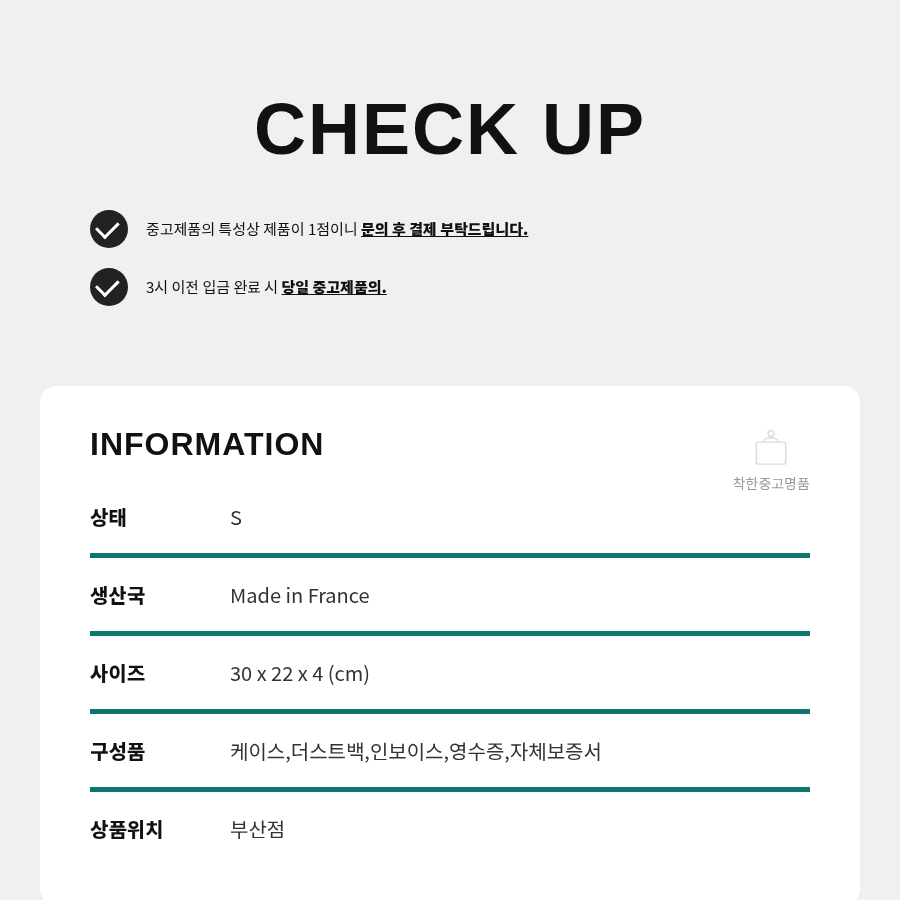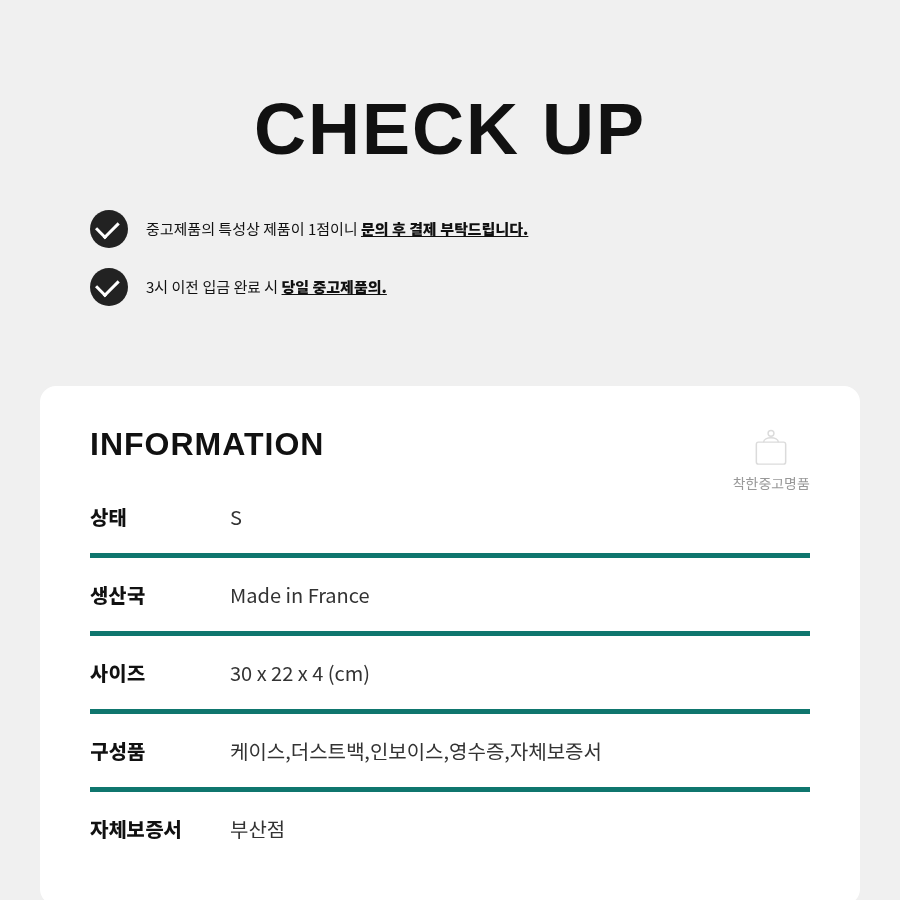--- a/index.html
+++ b/index.html
@@ -202,20 +202,20 @@
           </tr>
           <tr>
             <td>사이즈</td>
             <td>30 x 22 x 4 (cm)</td>
           </tr>
           <tr>
             <td>구성품</td>
             <td>케이스,더스트백,인보이스,영수증,자체보증서</td>
           </tr>
           <tr>
-            <td>자체보증서</td>
+            <td>상품위치</td>
             <td>부산점</td>
           </tr>
         </tbody>
     </table>
 
   </div>
 </div>
 
 </body></html>

